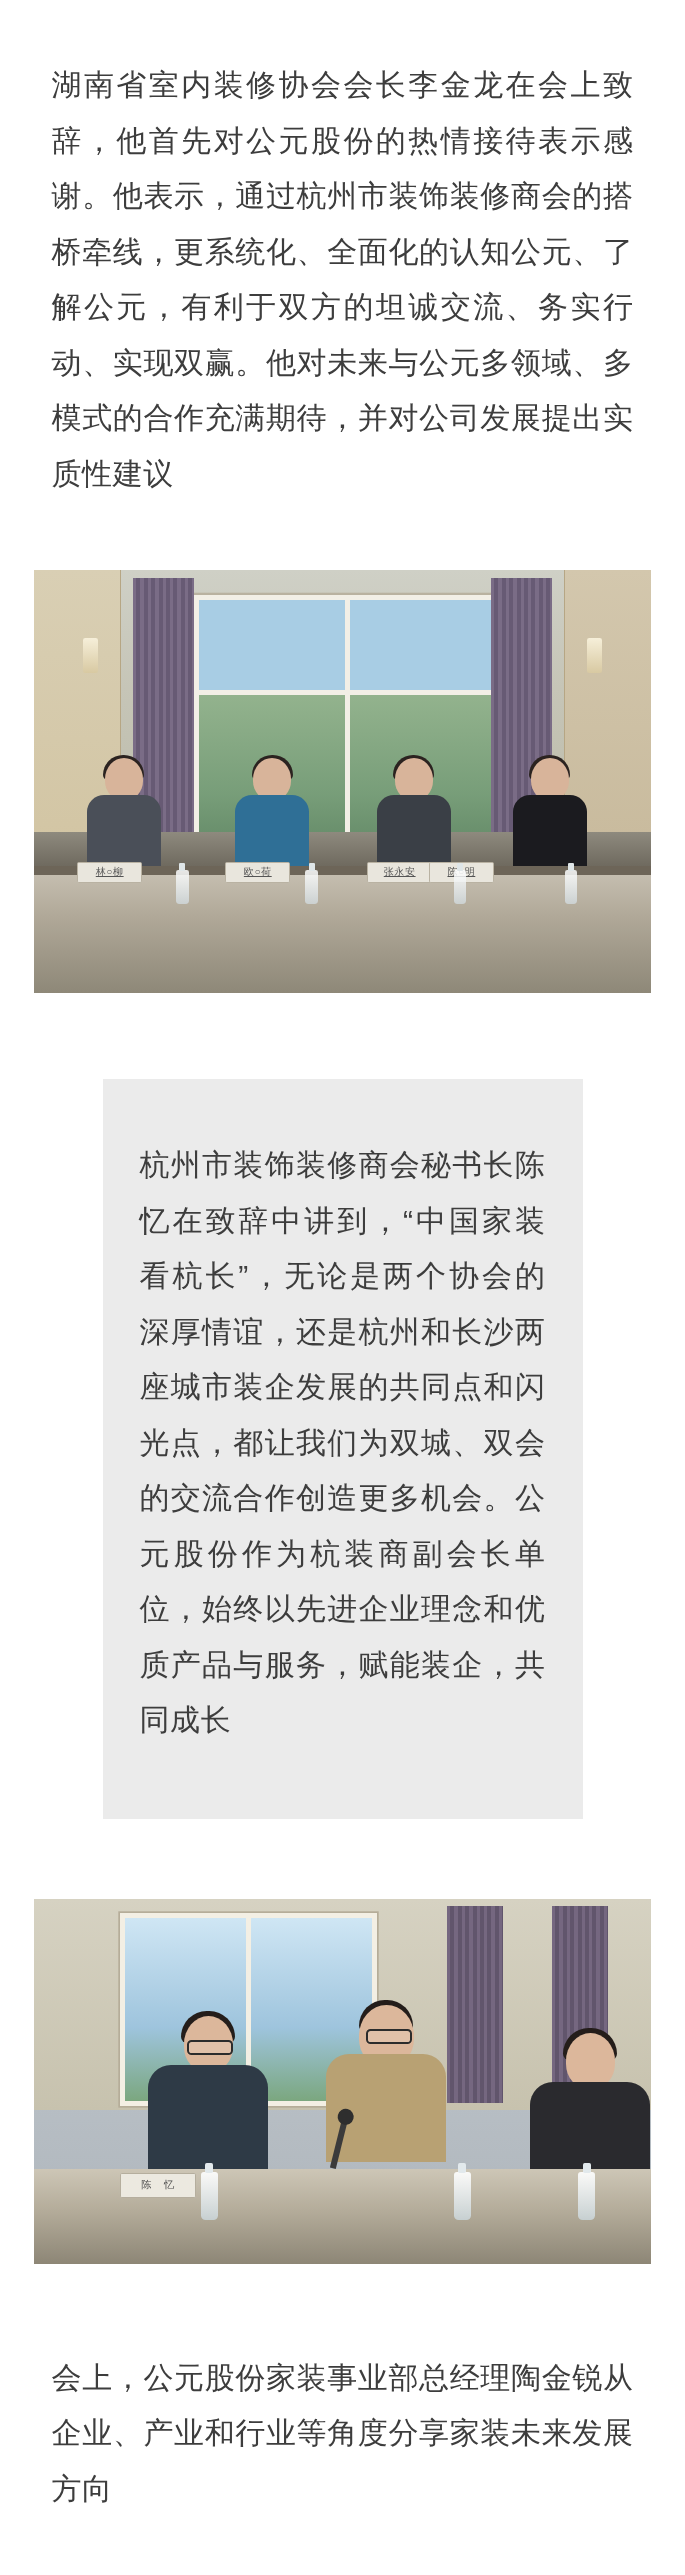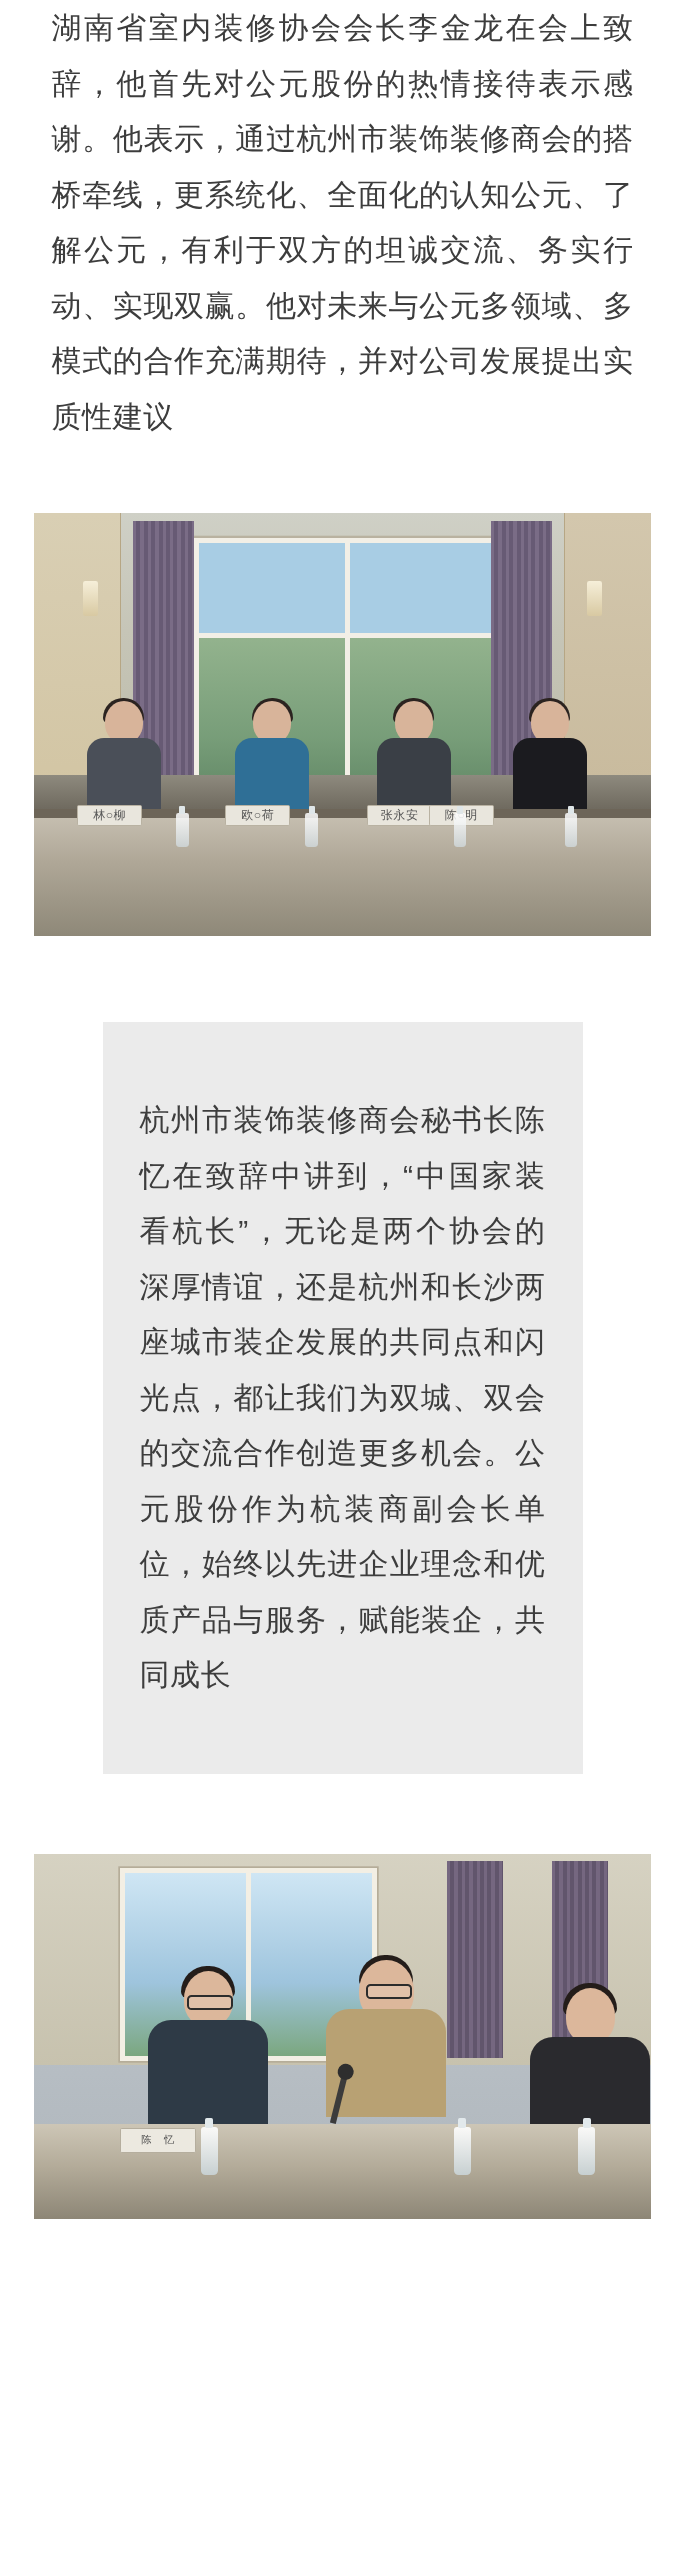--- a/index.html
+++ b/index.html
@@ -29,20 +29,21 @@
     color: #3d3d3d;
     text-align: justify;
     text-justify: inter-ideograph;
   }
   .para-plain {
     margin: 0 auto;
     padding: 0;
     width: 582px;
   }
   .block-1 {
+    padding-top: 57px;
   }
 
   
   .photo-wrap {
     position: relative;
     width: 617px;
     margin: 0 auto;
     overflow: hidden;
   }
   .photo {
@@ -173,26 +174,27 @@
   .p3 .body { background: #3a3f46; }
   .p4 { left: 78%; }
   .p4 .body { background: #1b1b1f; }
   .nameplate {
     position: absolute;
     bottom: 26%;
     width: 63px; height: 19.4px;
     background: #e9e6dd;
     border: 1.1px solid #b9b2a2;
     border-radius: 1.7px;
-    font-size: 12px;
+    font-size: 10px;
     color: #555;
     display: flex;
     align-items: center;
     justify-content: center;
     letter-spacing: 0.6px;
+    text-decoration: underline;
   }
   .np1 { left: 7%; }
   .np2 { left: 31%; }
   .np3 { left: 54%; }
   .np4 { left: 64%; }
   .bottle {
     position: absolute;
     bottom: 21%;
     width: 12.6px; height: 34px;
     background: linear-gradient(180deg, rgba(255,255,255,.85), rgba(210,220,225,.75));
@@ -324,21 +326,21 @@
   .pb1 { left: 27%; }
   .pb2 { left: 68%; }
   .pb3 { right: 9%; }
 
   
   .quote-card {
     width: 480px;
     margin: 0 auto;
     background: #ebebeb;
     box-sizing: border-box;
-    padding: 40px 37px 41px 37px;
+    padding: 28px 37px 41px 37px;
   }
   .quote-card .para {
     color: #3d3d3d;
   }
 
   .spacer-a { height: 69px; }
   .spacer-b { height: 86px; }
   .spacer-c { height: 80px; }
   .spacer-d { height: 86px; }
   .spacer-f { height: 69px; }
@@ -454,17 +456,20 @@
 
       <div class="p2-nameplate">陈　忆</div>
       <div class="p2-bottle pb1"></div>
       <div class="p2-bottle pb2"></div>
       <div class="p2-bottle pb3"></div>
     </div>
   </div>
 
   <div class="spacer-d"></div>
 
+  <div>
+    <p class="para para-plain">会上，公元股份家装事业部总经理陶金锐从企业、产业和行业等角度分享家装未来发展方向</p>
+  </div>
 
   <div class="spacer-f"></div>
 
 </div>
 
 
 </body></html>

